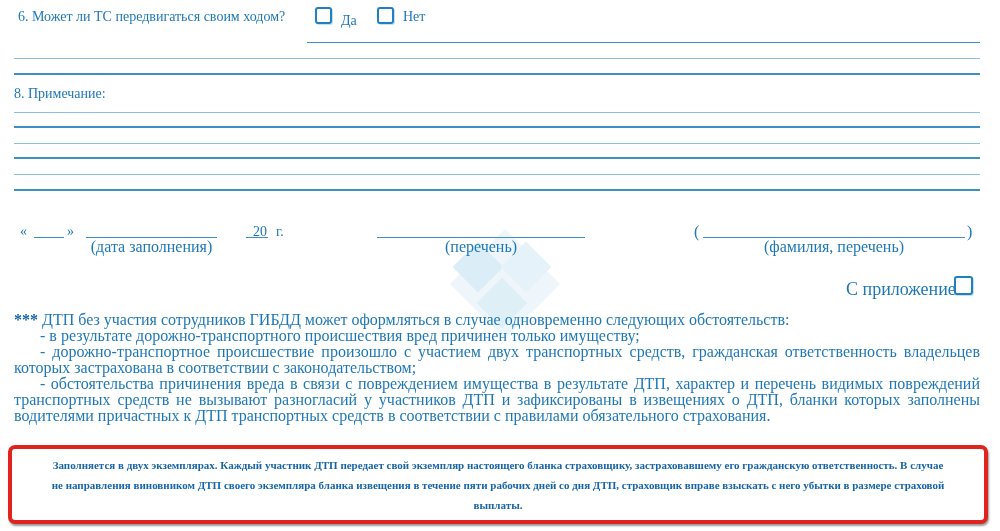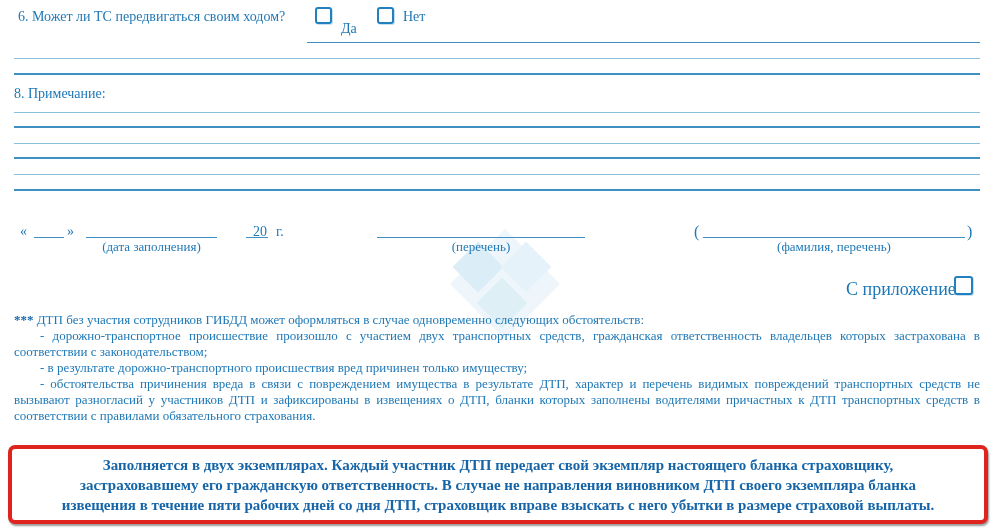--- a/index.html
+++ b/index.html
@@ -15,65 +15,65 @@
   .page{
     position:relative;
     width:1000px;height:531px;
     background:#ffffff;
     font-family:"Liberation Serif", serif;
     color:var(--text-blue);
     overflow:hidden;
   }
   .abs{position:absolute;}
   .txt{font-size:14px;line-height:16px;white-space:nowrap;}
-  .caption{font-size:13px;line-height:12px;text-align:center;white-space:nowrap;}
+  .caption{font-size:16px;line-height:12px;text-align:center;white-space:nowrap;}
   .rule{height:0;border-bottom:1px solid var(--line-light);}
   .rule.dark{border-bottom:2px solid var(--line-dark);}
   .fieldline{height:16px;border-bottom:1.5px solid var(--line-dark);}
   .checkbox{
     width:17px;height:17px;
     border:2px solid var(--cb-border);
     border-radius:3px;background:#fefefe;
     box-shadow:1px 1px 0 rgba(32,128,192,.25);
   }
   .paren{font-size:16px;line-height:16px;}
-  .footnote{width:966px;font-size:13px;line-height:16px;text-align:justify;}
+  .footnote{width:966px;font-size:16px;line-height:16px;text-align:justify;}
   .footnote p{margin:0;}
   .footnote .indent{text-indent:26px;}
   .footnote b{color:var(--bold-blue);}
   .notice{
     width:980px;height:79px;
     border:4px solid var(--red);
     border-radius:7px;
     box-shadow:1px 2px 2px rgba(70,70,70,.55);
     display:flex;align-items:center;justify-content:center;
     padding:4px 38px;
     text-align:center;
-    font-weight:bold;font-size:15px;line-height:20px;
+    font-weight:bold;font-size:11px;line-height:20px;
     color:var(--bold-blue);
     background:#fff;
   }
   .wm{opacity:.75;}
   .wm .d{position:absolute;width:36px;height:36px;transform:rotate(45deg);}
 </style>
 </head>
 <body>
 
 <div class="page">
 
   <div class="abs wm" style="left:452px;top:243px;width:112px;height:112px;">
     <span class="d" style="left:14px;top:2px;width:78px;height:78px;background:#eaf4fa;"></span>
     <span class="d" style="left:8px;top:6px;background:#cfe7f3;"></span>
     <span class="d" style="left:56px;top:6px;background:#ddeef7;"></span>
     <span class="d" style="left:32px;top:42px;background:#d5eaf4;"></span>
   </div>
 
   <div class="abs txt" style="left:18px;top:9px;">6. Может ли ТС передвигаться своим ходом?</div>
   <div class="abs checkbox" style="left:315px;top:7px;"></div>
-  <div class="abs txt" style="left:341px;top:21px;">Да</div>
+  <div class="abs txt" style="left:341px;top:13px;">Да</div>
   <div class="abs checkbox" style="left:377px;top:7px;"></div>
   <div class="abs txt" style="left:403px;top:9px;">Нет</div>
 
   <div class="abs fieldline" style="left:307px;top:27px;width:673px;"></div>
 
   <div class="abs rule" style="left:14px;top:58px;width:966px;"></div>
   <div class="abs rule dark" style="left:14px;top:73px;width:966px;"></div>
 
   <div class="abs txt" style="left:14px;top:86px;">8. Примечание:</div>
   <div class="abs rule" style="left:14px;top:112px;width:966px;"></div>
@@ -100,22 +100,22 @@
   <div class="abs paren" style="left:694px;top:224px;">(</div>
   <div class="abs fieldline" style="left:703px;top:222px;width:262px;"></div>
   <div class="abs paren" style="left:967px;top:224px;">)</div>
   <div class="abs caption" style="left:703px;top:241px;width:262px;">(фамилия, перечень)</div>
 
   <div class="abs txt" style="left:846px;top:281px;font-size:18px;text-align:right;">С приложением</div>
   <div class="abs checkbox" style="left:954px;top:276px;width:19px;height:19px;"></div>
 
   <div class="abs footnote" style="left:14px;top:312px;">
     <p><b>***</b><span> ДТП без участия сотрудников ГИБДД может оформляться в случае одновременно следующих обстоятельств:</span></p>
+    <p class="indent">- в результате дорожно-транспортного происшествия вред причинен только имуществу;</p>
     <p class="indent">- дорожно-транспортное происшествие произошло с участием двух транспортных средств, гражданская ответственность владельцев которых застрахована в соответствии с законодательством;</p>
-    <p class="indent">- в результате дорожно-транспортного происшествия вред причинен только имуществу;</p>
     <p class="indent">- обстоятельства причинения вреда в связи с повреждением имущества в результате ДТП, характер и перечень видимых повреждений транспортных средств не вызывают разногласий у участников ДТП и зафиксированы в извещениях о ДТП, бланки которых заполнены водителями причастных к ДТП транспортных средств в соответствии с правилами обязательного страхования.</p>
   </div>
 
   <div class="abs notice" style="left:8px;top:445px;">
     <span>Заполняется в двух экземплярах. Каждый участник ДТП передает свой экземпляр настоящего бланка страховщику, застраховавшему его гражданскую ответственность. В случае не направления виновником ДТП своего экземпляра бланка извещения в течение пяти рабочих дней со дня ДТП, страховщик вправе взыскать с него убытки в размере страховой выплаты.</span>
   </div>
 
 </div>
 
 </body></html>

